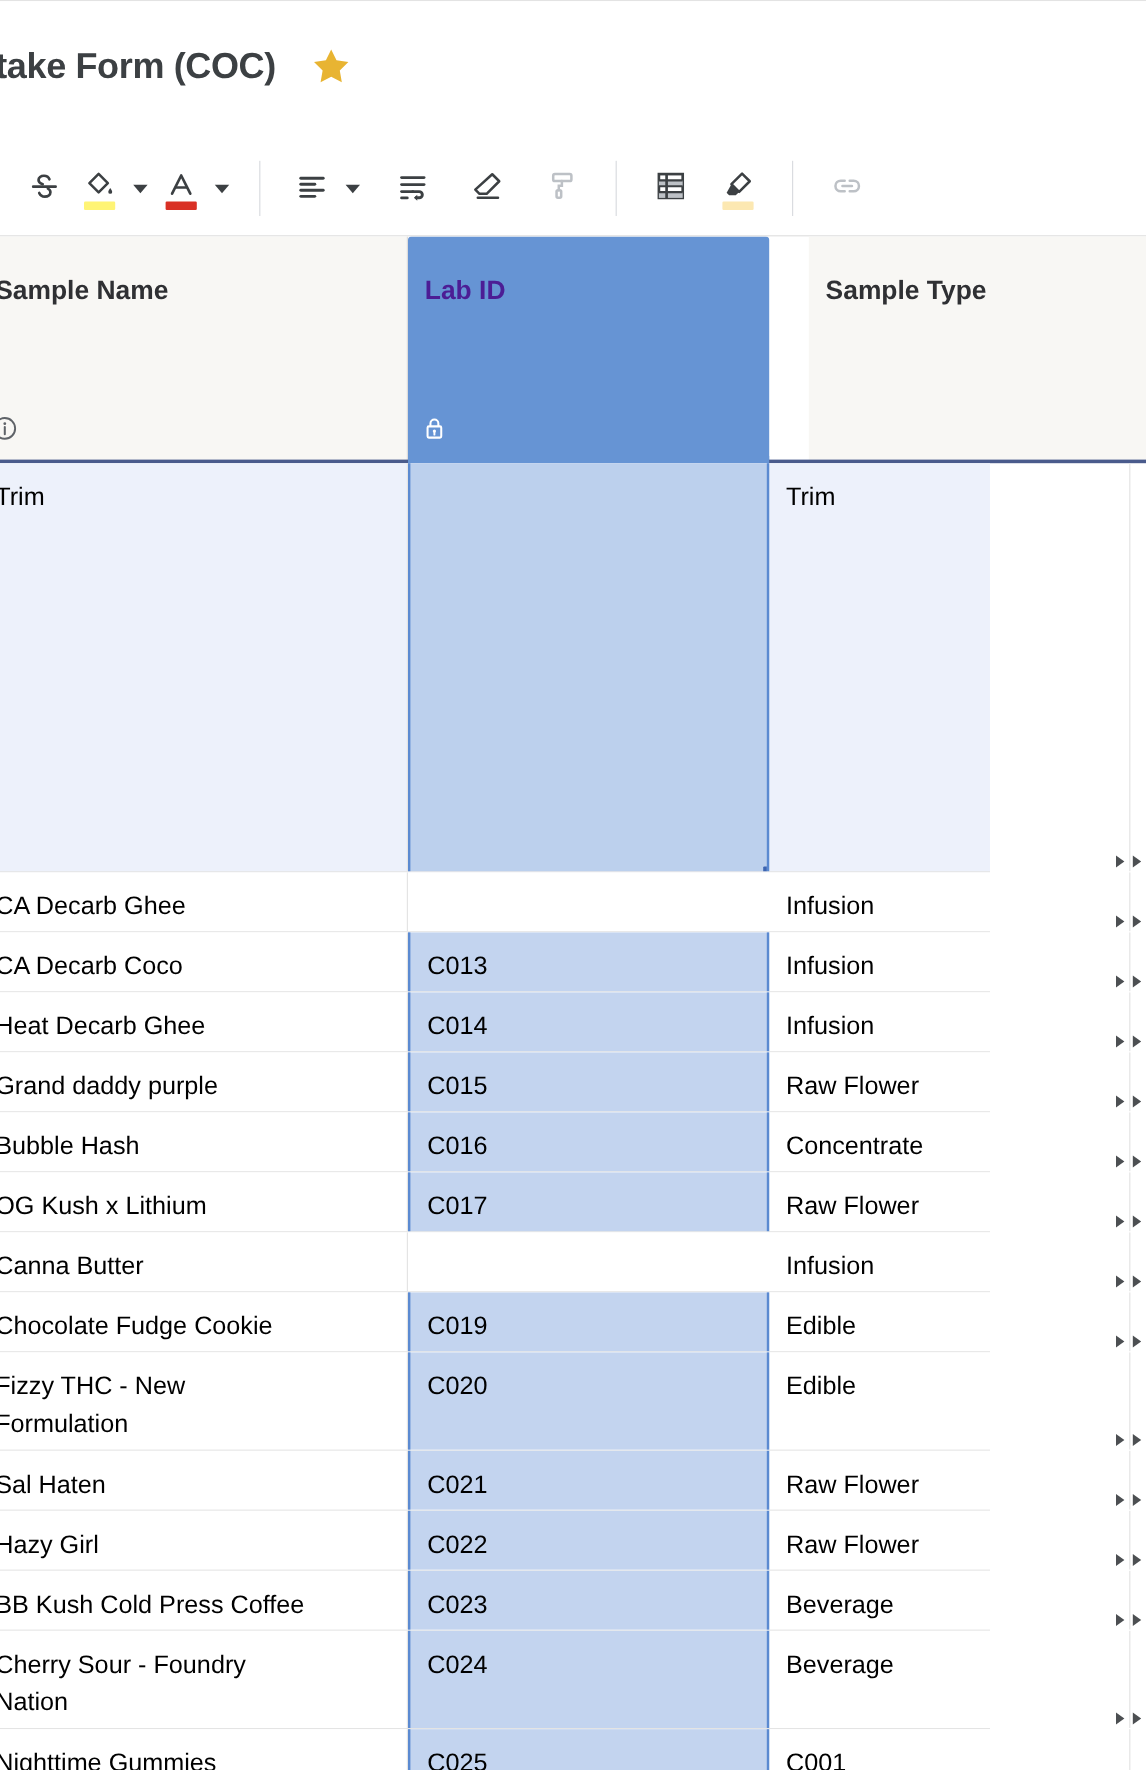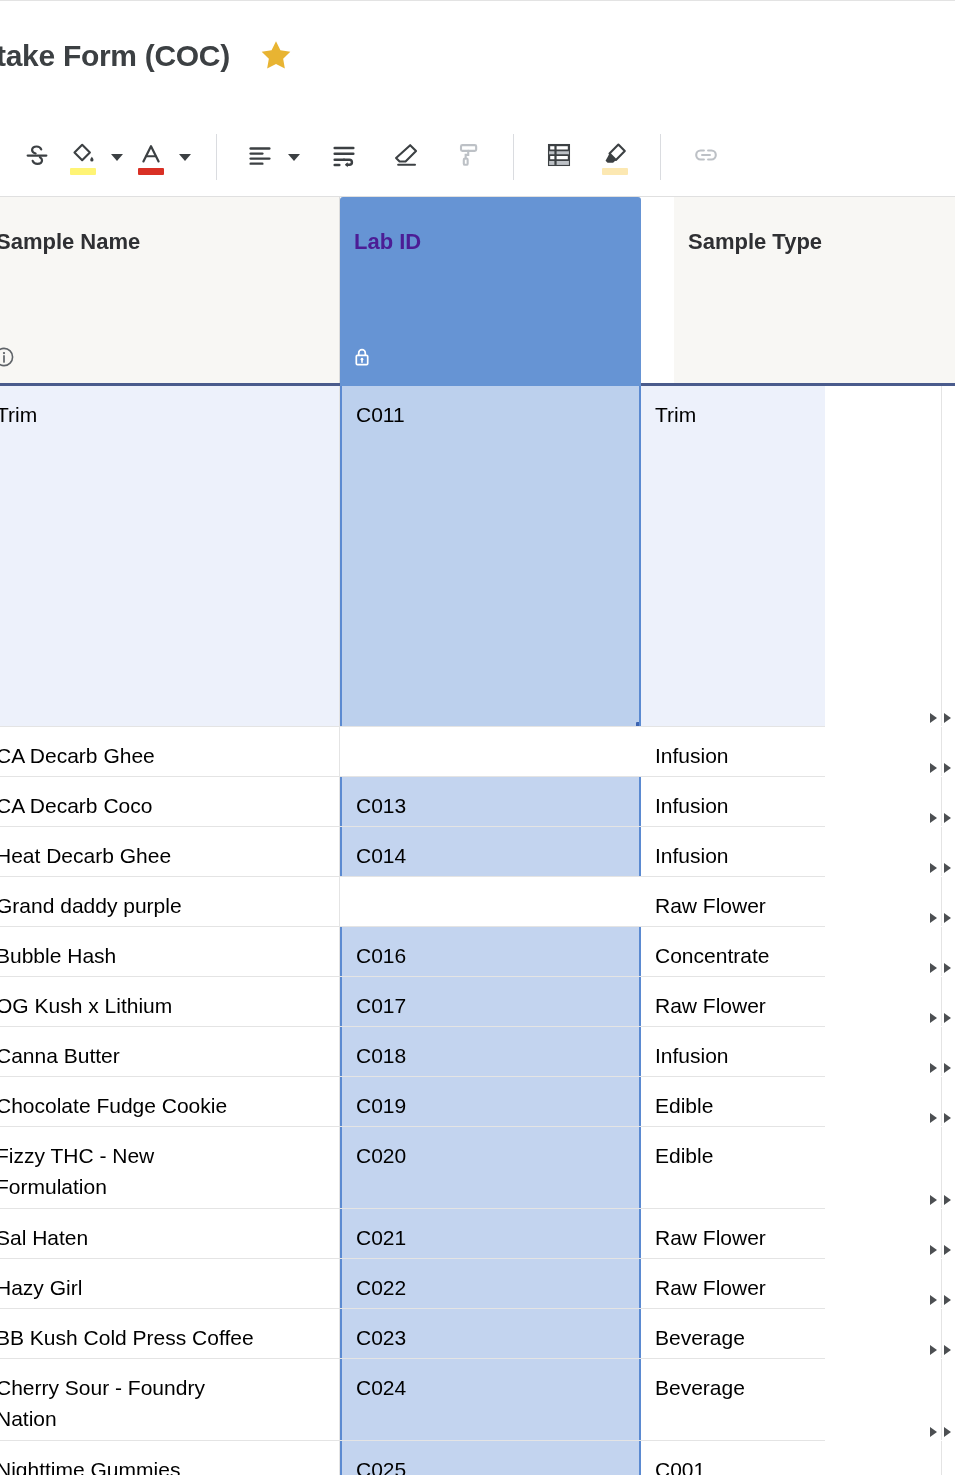--- a/index.html
+++ b/index.html
@@ -374,21 +374,20 @@
 
     <div class="hdr-underline"></div>
     <div class="hdr-underline-sel"></div>
 
     <div class="rows">
         <div class="row hl" style="height: 341px;">
           <div class="cell c-name">
             <div class="txt">Trim</div>
           </div>
           <div class="cell c-lab">
-            <div class="txt">C011</div>
             <span class="sel-handle"></span>
           </div>
           <div class="cell c-type">
             <div class="txt">Trim</div>
             <span class="cell-caret"></span>
           </div>
           <div class="cell c-next">
             <span class="cell-caret"></span>
           </div>
         </div>
@@ -431,20 +430,23 @@
             <span class="cell-caret"></span>
           </div>
           <div class="cell c-next">
             <span class="cell-caret"></span>
           </div>
         </div>
         <div class="row" style="height: 50px;">
           <div class="cell c-name">
             <div class="txt">Grand daddy purple</div>
           </div>
+          <div class="cell c-lab">
+            <div class="txt">C015</div>
+          </div>
           <div class="cell c-type">
             <div class="txt">Raw Flower</div>
             <span class="cell-caret"></span>
           </div>
           <div class="cell c-next">
             <span class="cell-caret"></span>
           </div>
         </div>
         <div class="row" style="height: 50px;">
           <div class="cell c-name">
@@ -472,23 +474,20 @@
             <div class="txt">Raw Flower</div>
             <span class="cell-caret"></span>
           </div>
           <div class="cell c-next">
             <span class="cell-caret"></span>
           </div>
         </div>
         <div class="row" style="height: 50px;">
           <div class="cell c-name">
             <div class="txt">Canna Butter</div>
-          </div>
-          <div class="cell c-lab">
-            <div class="txt">C018</div>
           </div>
           <div class="cell c-type">
             <div class="txt">Infusion</div>
             <span class="cell-caret"></span>
           </div>
           <div class="cell c-next">
             <span class="cell-caret"></span>
           </div>
         </div>
         <div class="row" style="height: 50px;">

